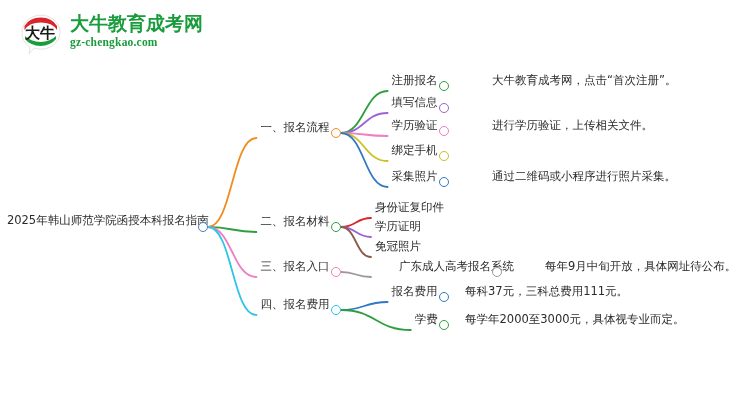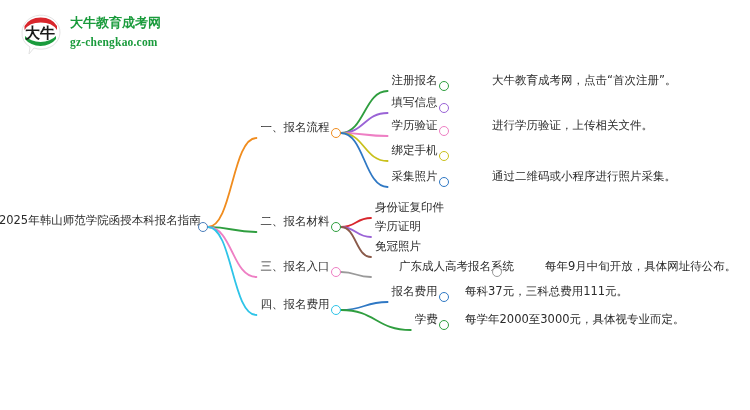--- a/index.html
+++ b/index.html
@@ -7,37 +7,37 @@
     width:750px;height:410px;background:#ffffff;
     font-family:"Liberation Sans","DejaVu Sans",sans-serif;
     position:relative;overflow:hidden;
   }
   
   #logo{position:absolute;left:18px;top:10px;width:220px;height:50px;}
   #logo-mark{position:absolute;left:0;top:2px;width:46px;height:44px;}
   #logo-text{position:absolute;left:52px;top:2px;}
   #logo-cn{
     font-family:"DejaVu Sans",sans-serif;
-    font-size:13px;font-weight:bold;color:#1a9b3c;letter-spacing:0px;
+    font-size:19px;font-weight:bold;color:#1a9b3c;letter-spacing:0px;
     line-height:22px;white-space:nowrap;
   }
   #logo-en{
     font-family:Liberation Serif, serif;
     font-size:11.5px;font-weight:bold;color:#1a9b3c;
     line-height:15px;letter-spacing:.2px;white-space:nowrap;margin-top:1px;
   }
   
   #map{position:absolute;left:0;top:0;width:750px;height:410px;}
   #edges{position:absolute;left:0;top:0;width:750px;height:410px;}
   .node{
     position:absolute;white-space:nowrap;
     font-family:"DejaVu Sans",sans-serif;
     color:#2b2b2b;
   }
-  .lvl0{font-size:11.5px;}
+  .lvl0{font-size:11.5px;padding-left:8px;}
   .lvl1{font-size:11.5px;}
   .lvl2{font-size:11.5px;}
   .lvl3{font-size:11.5px;}
   .dot{position:absolute;border-radius:50%;background:#ffffff;box-sizing:border-box;}
 </style>
 </head>
 <body>
 
 <div id="logo">
   <div id="logo-mark">

